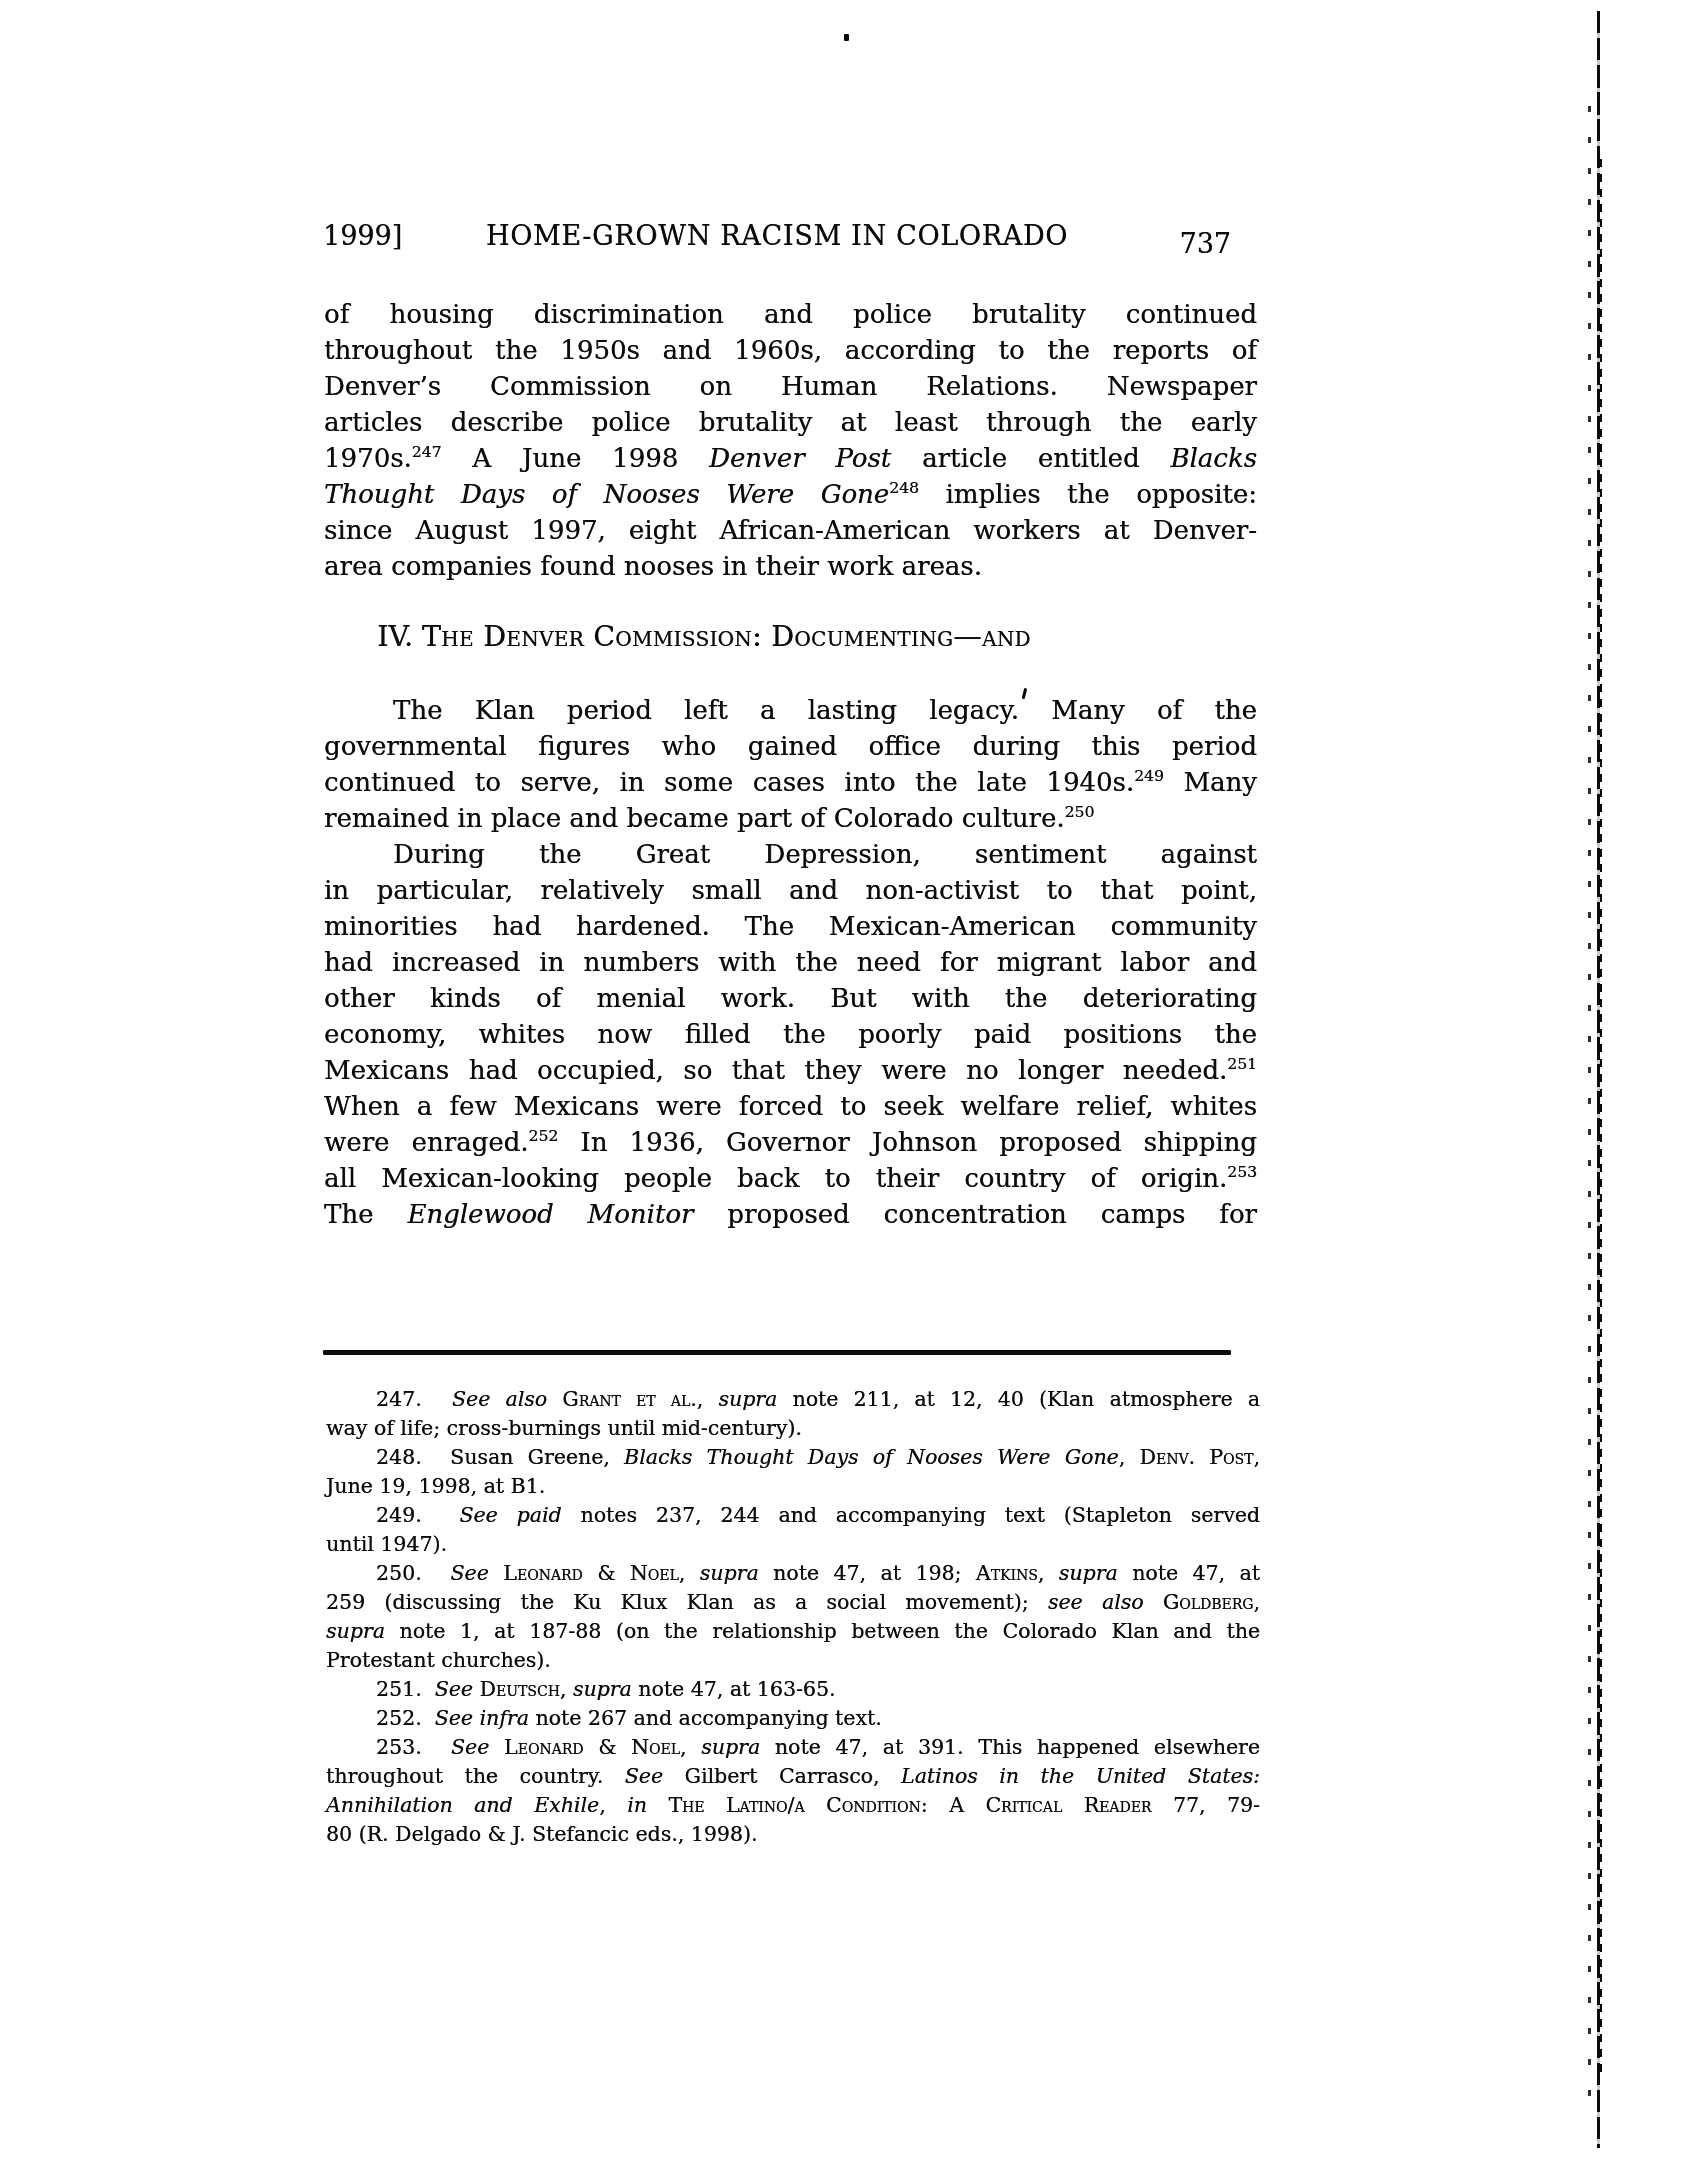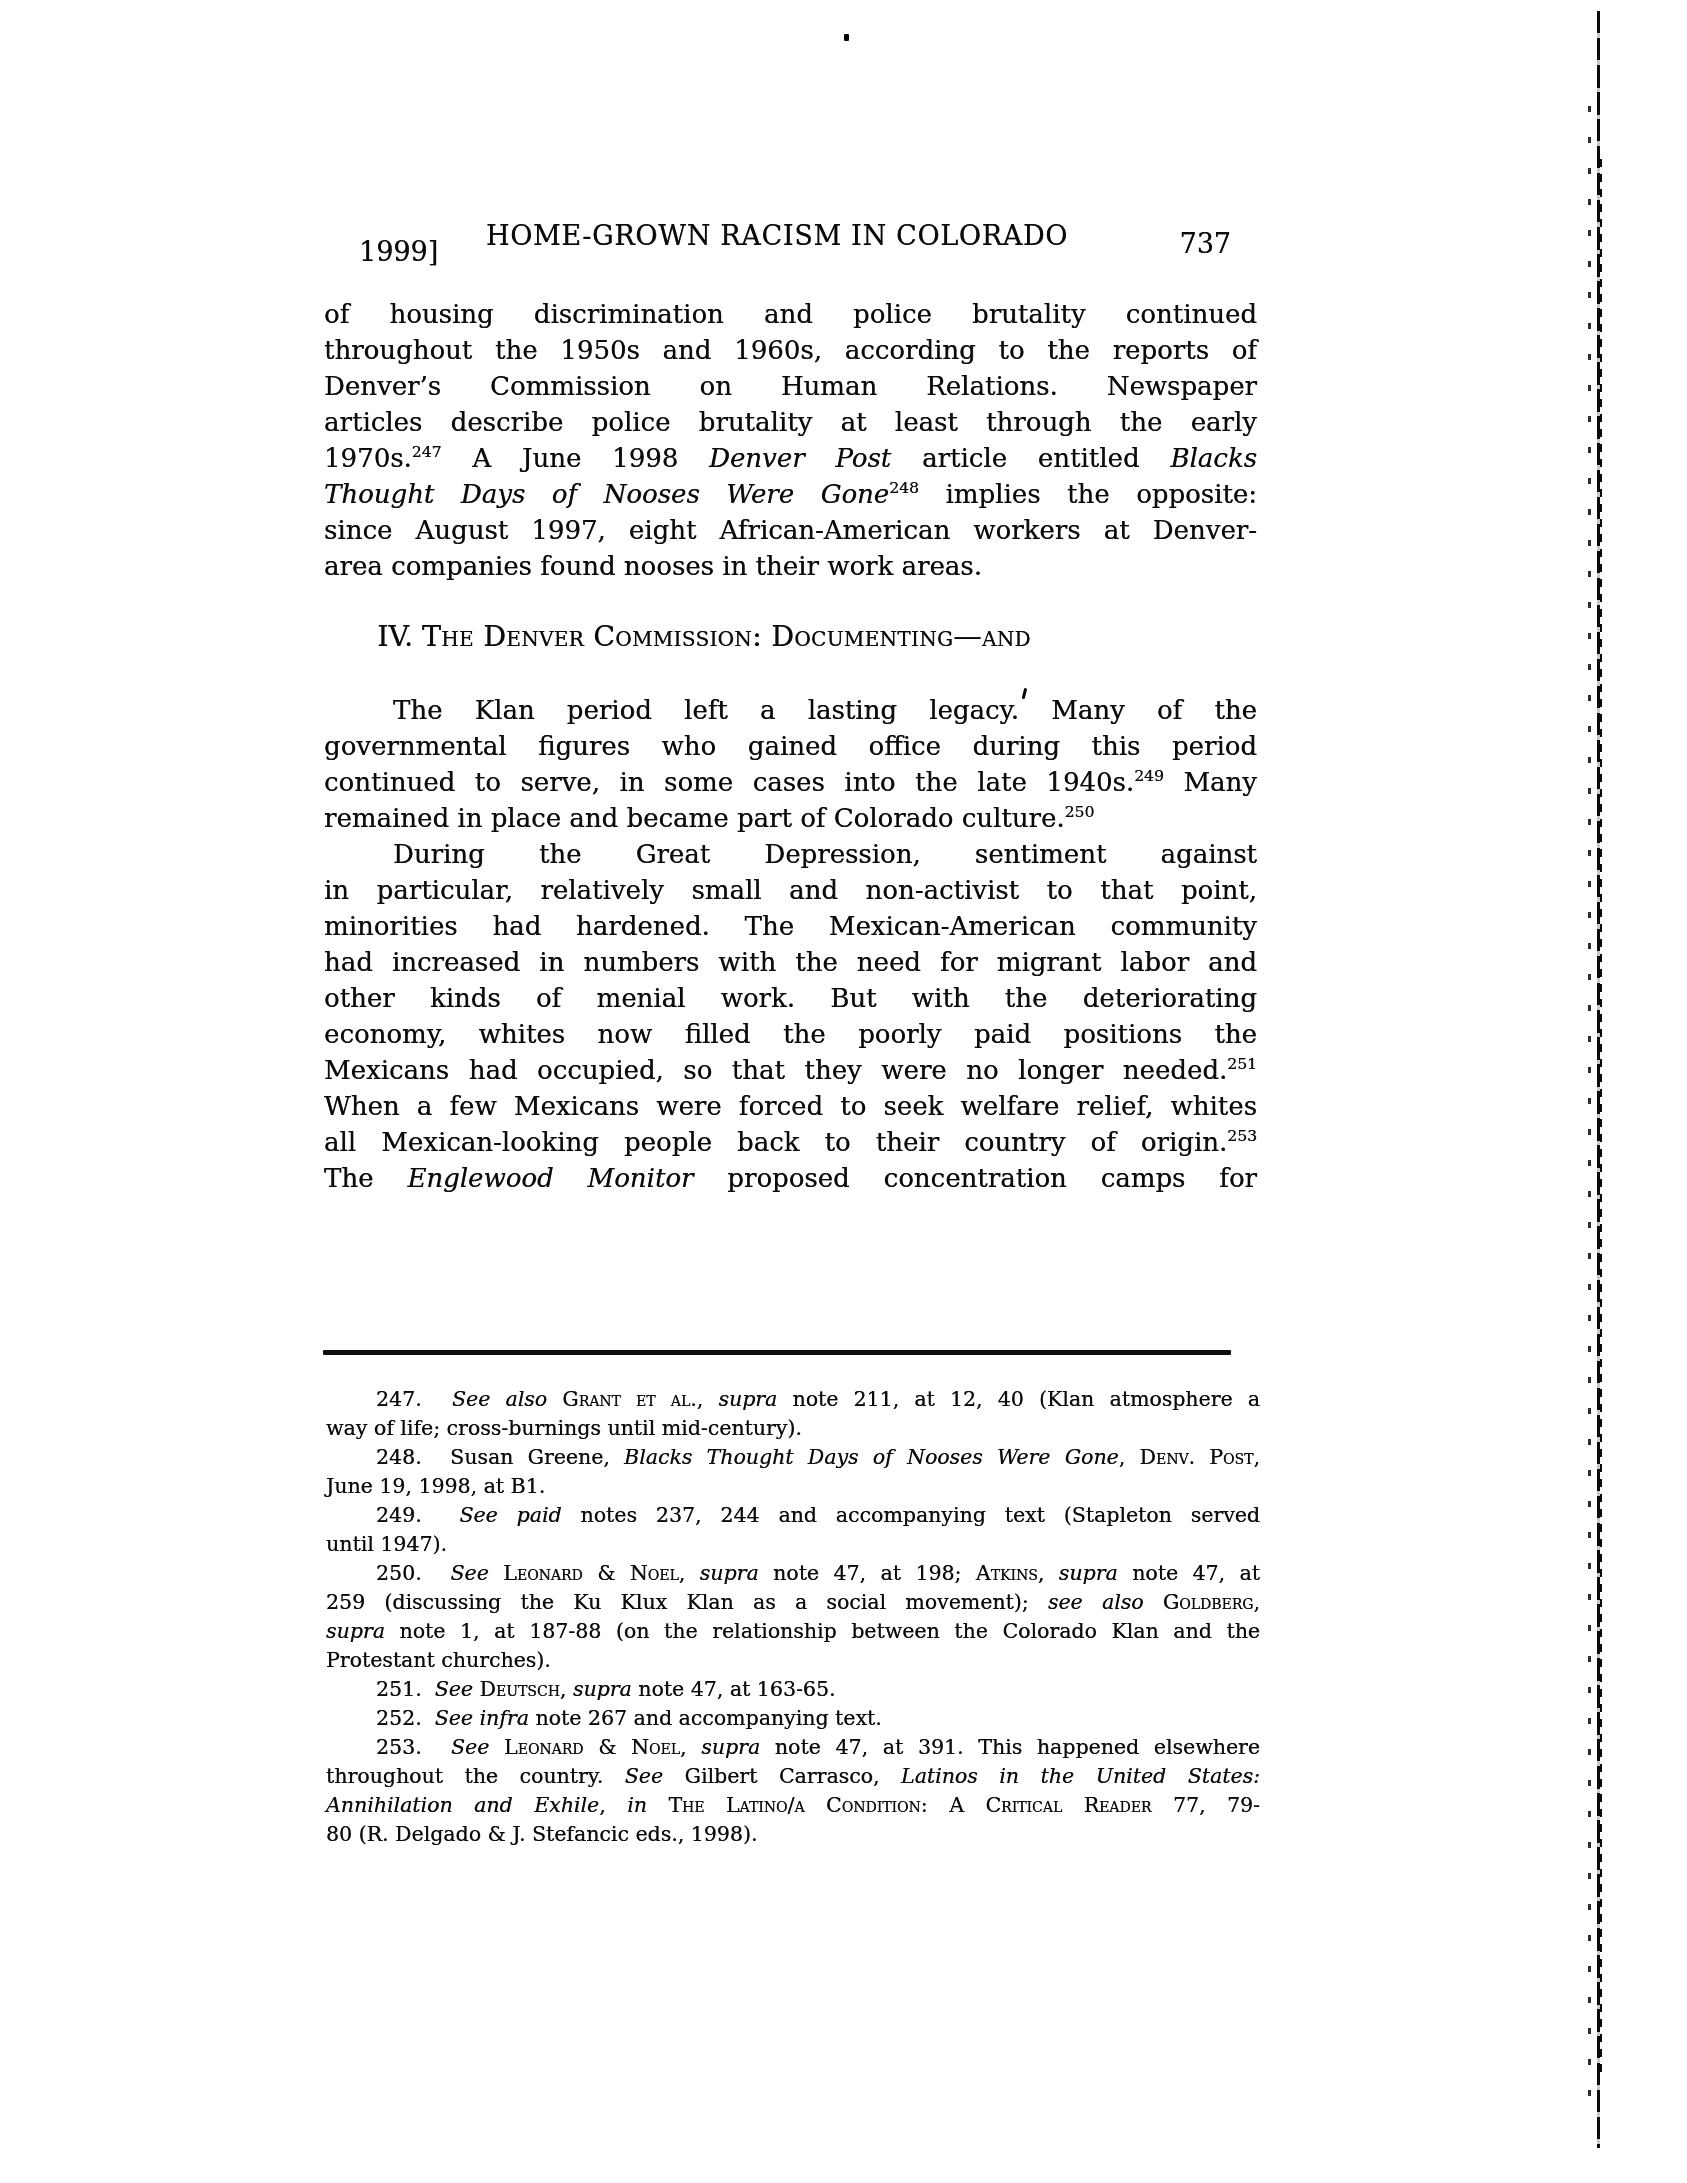--- a/index.html
+++ b/index.html
@@ -14,21 +14,21 @@
     text-shadow: 0.3px 0.1px 0 rgba(0,0,0,0.75);
   }
 
   
   .page-header {
     position: absolute;
     left: 323px; top: 220px; width: 908px;
     font-size: 27px; line-height: 32px;
     white-space: nowrap;
   }
-  .page-header .hdr-year  { position: absolute; left: 0; top: 16px; margin-left: 36px; }
+  .page-header .hdr-year  { position: absolute; left: 0; top: 0; }
   .page-header .hdr-title { position: absolute; left: 50%; top: 0; transform: translateX(-50%); letter-spacing: 0.7px; }
   .page-header .hdr-page  { position: absolute; right: 0; top: 8px; }
 
   
   .text-block {
     position: absolute;
     left: 324px; top: 296px; width: 933px;
     font-size: 26px; line-height: 36px;
   }
   .line {
@@ -133,20 +133,21 @@
       </div>
     <div class="para body-para">
         <div class="line indent"><span class="seg">During the Great Depression, sentiment against</span></div>
         <div class="line"><span class="seg">in particular, relatively small and non-activist to that point,</span></div>
         <div class="line"><span class="seg">minorities had hardened.  The Mexican-American community</span></div>
         <div class="line"><span class="seg">had increased in numbers with the need for migrant labor and</span></div>
         <div class="line"><span class="seg">other kinds of menial work.  But with the deteriorating</span></div>
         <div class="line"><span class="seg">economy, whites now filled the poorly paid positions the</span></div>
         <div class="line"><span class="seg">Mexicans had occupied, so that they were no longer needed.</span><span class="seg-sup">251</span></div>
         <div class="line"><span class="seg">When a few Mexicans were forced to seek welfare relief, whites</span></div>
+        <div class="line"><span class="seg">were enraged.</span><span class="seg-sup">252</span><span class="seg"> In 1936, Governor Johnson proposed shipping</span></div>
         <div class="line"><span class="seg">all Mexican-looking people back to their country of origin.</span><span class="seg-sup">253</span></div>
         <div class="line"><span class="seg">The </span><span class="seg-i">Englewood Monitor</span><span class="seg"> proposed concentration camps for</span></div>
       </div>
 
   </main>
 
   <div class="fn-separator"></div>
 
   <section class="footnotes">
     <div class="para footnote">

